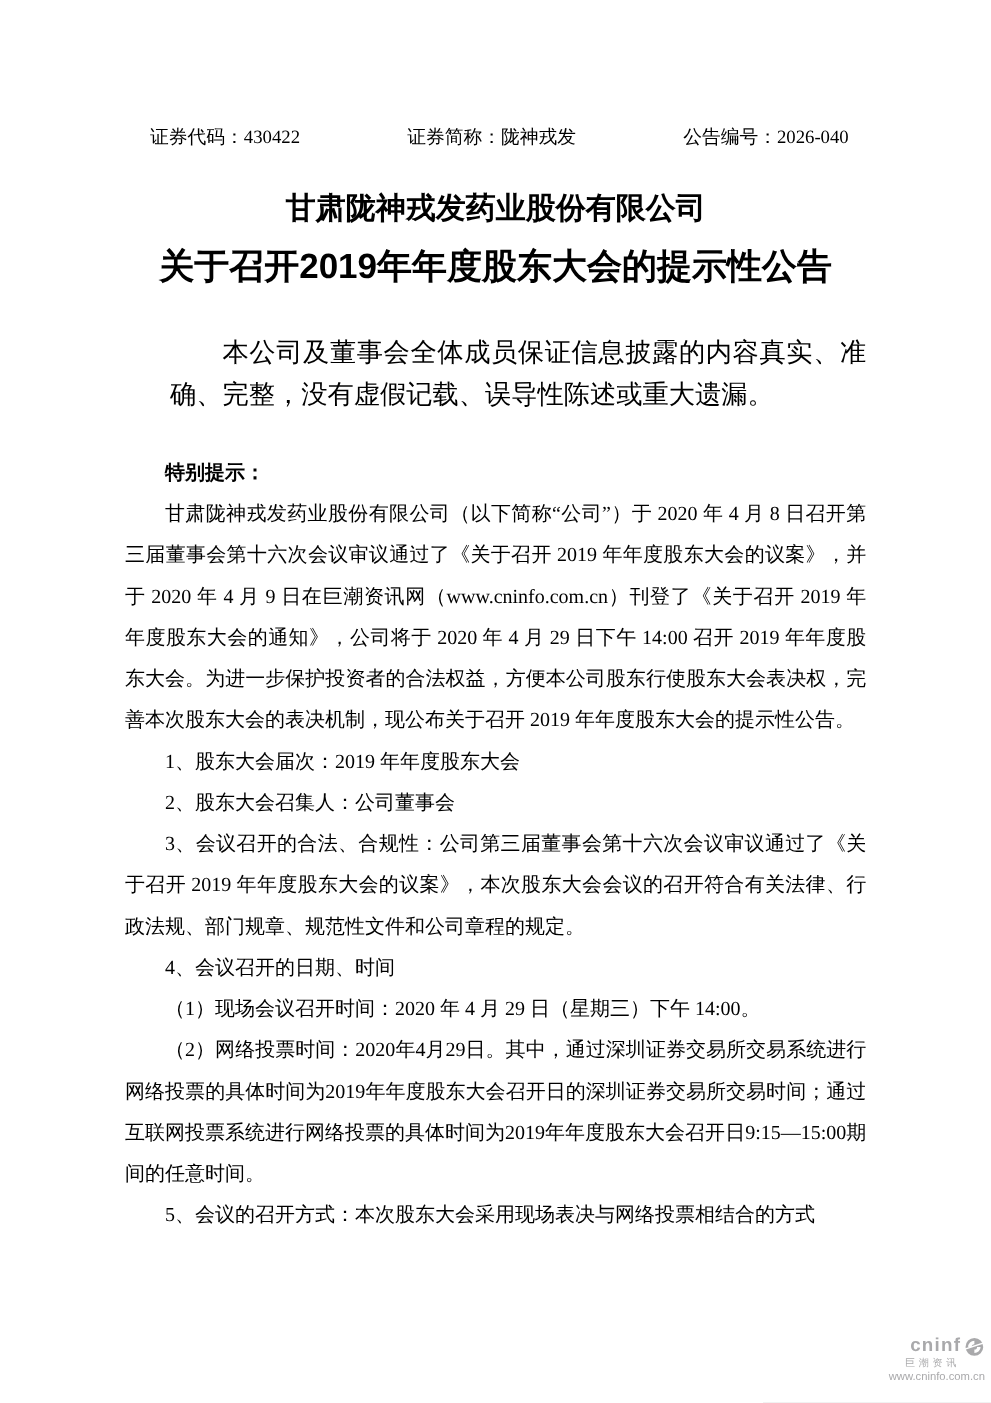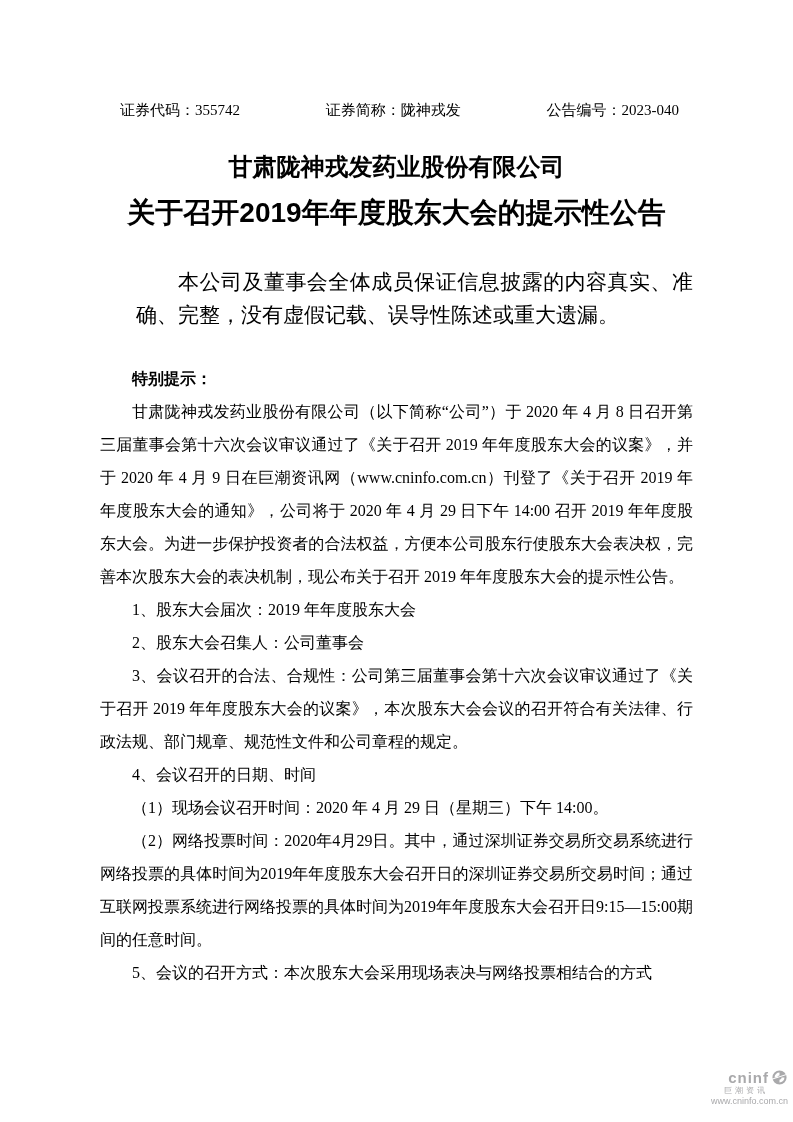--- a/index.html
+++ b/index.html
@@ -64,21 +64,20 @@
     position: absolute;
     right: 5px;
     bottom: 15px;
     text-align: right;
     color: #a9a9ab;
     font-family: "Liberation Sans", "DejaVu Sans", sans-serif;
     line-height: 1.1;
   }
   .brand-row {
     display: flex;
-    align-items: center;
     justify-content: flex-end;
     gap: 2px;
   }
   .brand-text {
     font-weight: bold;
     font-size: 15px;
     letter-spacing: 1px;
   }
   .swirl { width: 17px; height: 17px; display: block; }
   .brand-cn {
@@ -88,23 +87,23 @@
   }
   .brand-url { font-size: 9px; }
 </style>
 </head>
 <body>
 
 <div class="page">
   <div class="content">
 
     <div class="doc-header">
-      <span>证券代码：355742</span>
+      <span>证券代码：430422</span>
       <span>证券简称：陇神戎发</span>
-      <span>公告编号：2023-040</span>
+      <span>公告编号：2026-040</span>
     </div>
 
     <h1 class="title-company">甘肃陇神戎发药业股份有限公司</h1>
     <h1 class="title-subject">关于召开2019年年度股东大会的提示性公告</h1>
 
     <p class="disclaimer">本公司及董事会全体成员保证信息披露的内容真实、准确、完整，没有虚假记载、误导性陈述或重大遗漏。</p>
 
     <div class="body-text">
       <p class="heading">特别提示：</p>
       <p>甘肃陇神戎发药业股份有限公司（以下简称“公司”）于 2020 年 4 月 8 日召开第三届董事会第十六次会议审议通过了《关于召开 2019 年年度股东大会的议案》，并于 2020 年 4 月 9 日在巨潮资讯网（www.cninfo.com.cn）刊登了《关于召开 2019 年年度股东大会的通知》，公司将于 2020 年 4 月 29 日下午 14:00 召开 2019 年年度股东大会。为进一步保护投资者的合法权益，方便本公司股东行使股东大会表决权，完善本次股东大会的表决机制，现公布关于召开 2019 年年度股东大会的提示性公告。</p>

